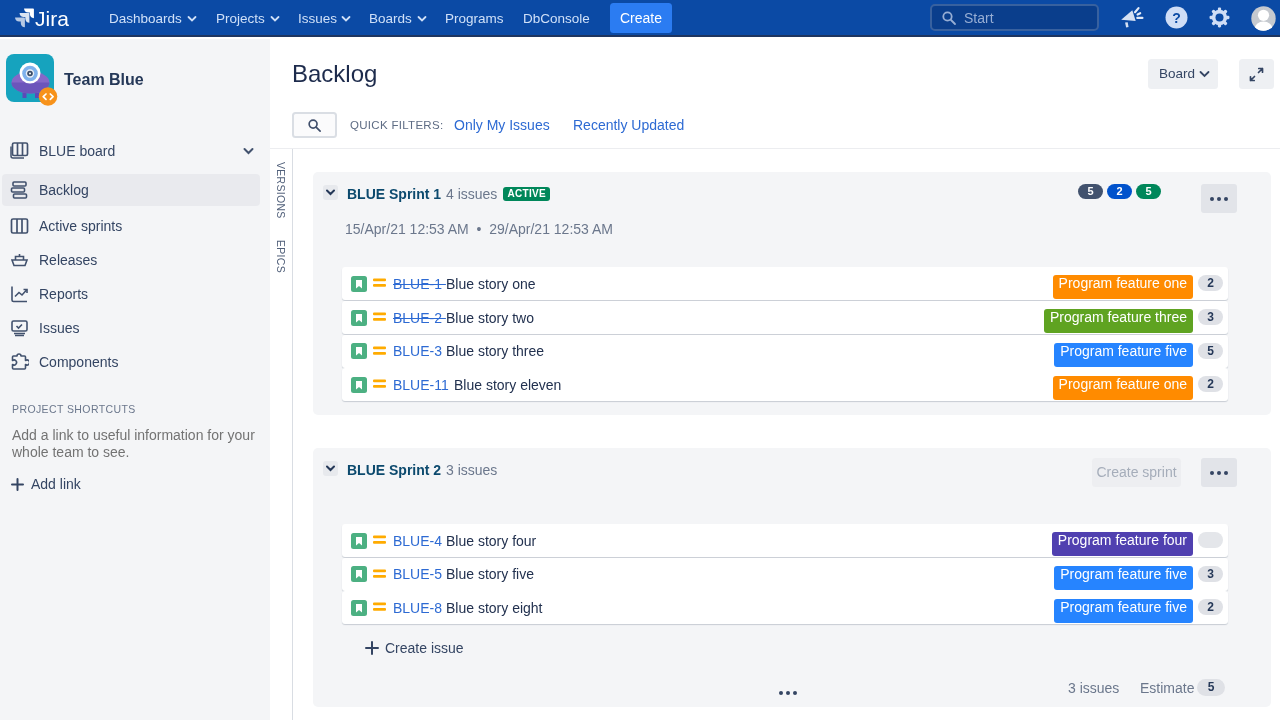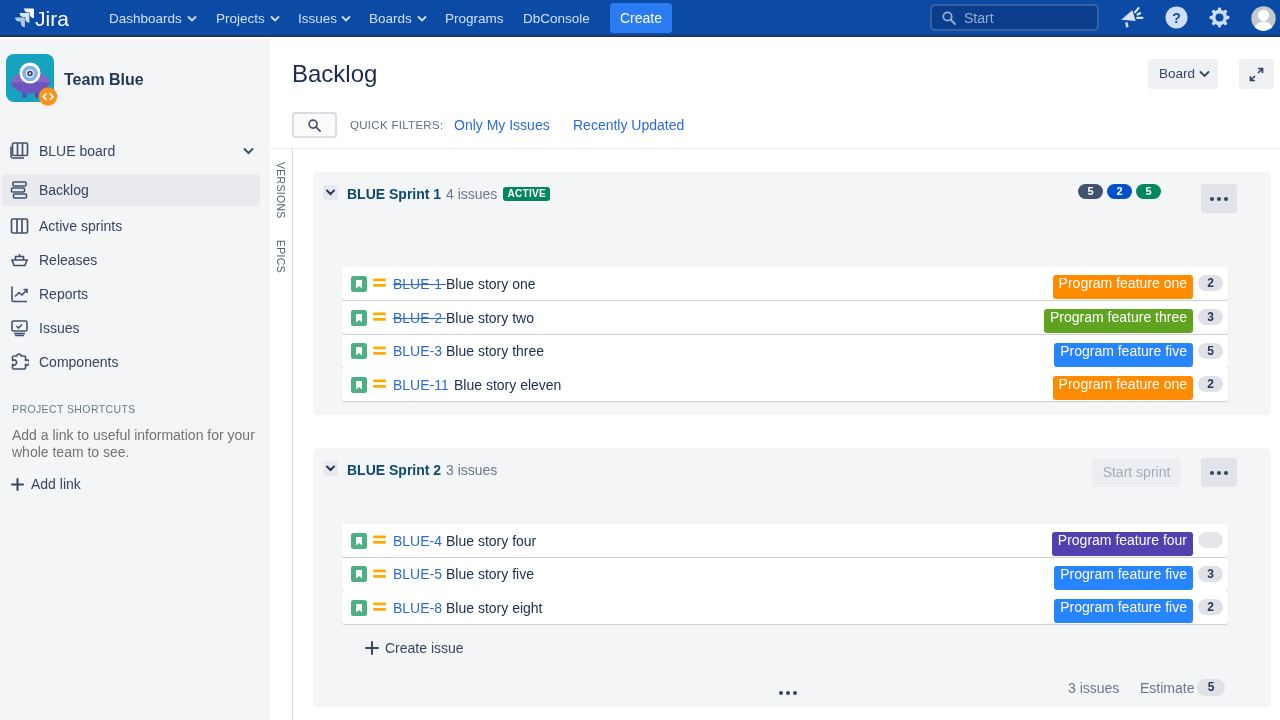--- a/index.html
+++ b/index.html
@@ -303,20 +303,21 @@
   <div class="pillbadge" style="left:765px; background:#42526E;">5</div>
   <div class="pillbadge" style="left:794px; background:#0052CC;">2</div>
   <div class="pillbadge" style="left:823px; background:#00875A;">5</div>
   <div class="dotsbtn" style="top:12px;">
       <div class="dots3">
         <i></i>
         <i></i>
         <i></i>
       </div>
     </div>
+  <div class="issuecount" style="left:32px; top:49px;">15/Apr/21 12:53 AM &nbsp;•&nbsp; 29/Apr/21 12:53 AM</div>
 
   <div class="row" style="top:95px;">
     <svg class="abs" style="left:9px; top:8.5px;" width="16" height="16" viewBox="0 0 16 16">
         <rect width="16" height="16" rx="2.5" fill="#4CB082"></rect>
         <path d="M5 4h6v8.6l-3-2.7-3 2.7z" fill="#fff"></path>
       </svg>
     <svg class="abs" style="left:31px; top:10px;" width="13" height="12" viewBox="0 0 13 12">
         <g fill="#FFAB00">
           <rect x="0" y="1.5" width="13" height="2.8" rx="1"></rect>
           <rect x="0" y="7" width="13" height="2.8" rx="1"></rect>
@@ -378,21 +379,21 @@
 </div>
 
 <div class="sprint" style="top:448px; height:259px;">
   <div class="chevbtn" style="left:10px; top:13px; width:15px; height:15px;">
     <svg class="abs" style="left:3px; top:4px;" width="9" height="7" viewBox="0 0 9 7">
         <path d="M1 1.5l3.5 3.5L8 1.5" stroke="#253858" stroke-width="2" fill="none" stroke-linecap="round"></path>
       </svg>
   </div>
   <div class="sprinttitle" style="left:34px; top:14px;">BLUE Sprint 2</div>
   <div class="issuecount" style="left:133px; top:14px;">3 issues</div>
-  <div class="abs" style="left:779px; top:10px; width:89px; height:29px; background:#EDEEF1; border-radius:3.5px; color:#A5ADBA; font-size:14px; text-align:center; line-height:29px;">Start sprint</div>
+  <div class="abs" style="left:779px; top:10px; width:89px; height:29px; background:#EDEEF1; border-radius:3.5px; color:#A5ADBA; font-size:14px; text-align:center; line-height:29px;">Create sprint</div>
   <div class="dotsbtn" style="top:10px;">
       <div class="dots3">
         <i></i>
         <i></i>
         <i></i>
       </div>
     </div>
 
   <div class="row" style="top:76px;">
     <svg class="abs" style="left:9px; top:8.5px;" width="16" height="16" viewBox="0 0 16 16">

